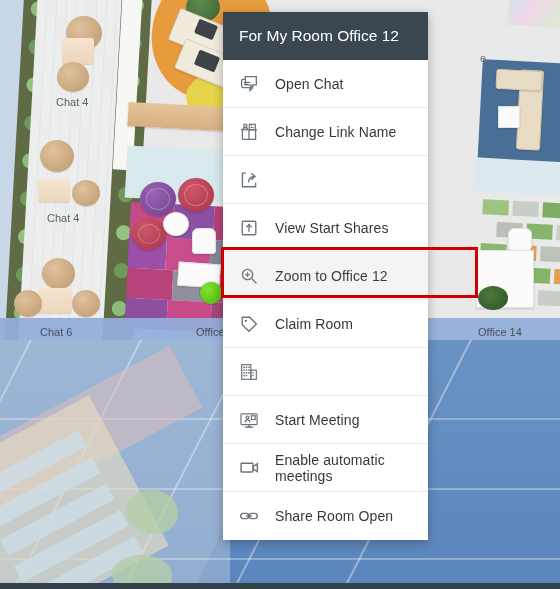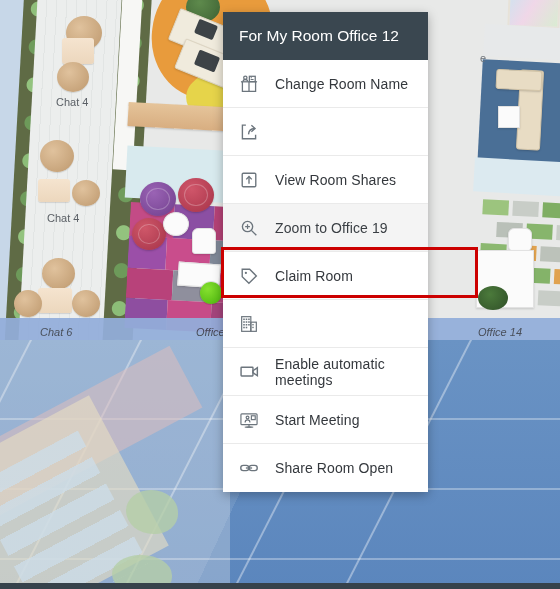--- a/index.html
+++ b/index.html
@@ -229,21 +229,20 @@
     left: 0; top: 318px; width: 560px; height: 22px;
     background: #93aedb;
     opacity: .93;
   }
   .label-bar span {
     position: absolute;
     top: 8px;
     font-size: 11px;
     color: #3d4450;
     white-space: nowrap;
-    font-style: italic;
   }
 
   
   .bottom-zone {
     position: absolute;
     left: 0; top: 340px; width: 560px; height: 249px;
     background: #5c88bd;
     overflow: hidden;
   }
   .bz-glass {
@@ -465,65 +464,75 @@
       <div class="bottom-strip"></div>
     </div>
   </div>
 
   <div class="menu">
 
     <div class="menu-header">
       <span>For My Room Office 12</span>
     </div>
 
+    <div class="menu-item">
+      <span class="ico">
+        <svg width="22" height="22" viewBox="0 0 24 24" fill="none" stroke="currentColor" stroke-width="1.4">
+          <path d="M8 4h12v9h-3l-3 3v-3H8z"></path>
+          <path d="M15.5 13H16v3l-3 3v-3H5.5A1.5 1.5 0 0 1 4 14.5v-6A1.5 1.5 0 0 1 5.5 7H8"></path>
+          <path d="M6.5 10.2h7M6.5 12.4h4.5" stroke-width="1.2"></path>
+        </svg>
+      </span>
+      <span class="lbl">Open Chat</span>
+    </div>
 
     <div class="menu-item">
       <span class="ico">
         <svg width="22" height="22" viewBox="0 0 24 24" fill="none" stroke="currentColor" stroke-width="1.4">
           <circle cx="8" cy="5.3" r="1.8"></circle>
           <path d="M5.6 9.4c0-1.4 1.1-2.3 2.4-2.3s2.4.9 2.4 2.3"></path>
           <rect x="12.4" y="3.6" width="6.4" height="5.8"></rect>
           <path d="M13.8 5.3h1.4M13.8 7.1h3.2" stroke-width="1.1"></path>
           <path d="M3.2 9.6h17.6"></path>
           <path d="M4.8 9.6V20h14.4V9.6M12 9.9V20"></path>
         </svg>
       </span>
-      <span class="lbl">Change Room Name</span>
+      <span class="lbl">Change Link Name</span>
     </div>
 
     <div class="menu-item">
       <span class="ico">
         <svg width="22" height="22" viewBox="0 0 24 24" fill="none" stroke="currentColor" stroke-width="1.5">
           <path d="M8.6 4.5H4.8v14.8h14.4v-4.4"></path>
           <path d="M11.5 14.6c.2-4.2 2.6-6.2 6.6-6.4"></path>
           <path d="M14.6 4.6l4 3.6-4 3.6"></path>
         </svg>
       </span>
     </div>
 
     <div class="menu-item">
       <span class="ico">
         <svg width="22" height="22" viewBox="0 0 24 24" fill="none" stroke="currentColor" stroke-width="1.5">
           <rect x="4.6" y="4.6" width="14.8" height="14.8" rx="1.2"></rect>
           <path d="M12 16V8.4"></path>
           <path d="M9 11.3L12 8.2l3 3.1"></path>
         </svg>
       </span>
-      <span class="lbl">View Room Shares</span>
+      <span class="lbl">View Start Shares</span>
     </div>
 
     <div class="menu-item highlight">
       <span class="ico">
         <svg width="22" height="22" viewBox="0 0 24 24" fill="none" stroke="currentColor" stroke-width="1.5">
           <circle cx="10.4" cy="10.4" r="5.6"></circle>
           <path d="M14.6 14.6L20 20"></path>
           <path d="M10.4 7.8v5.2M7.8 10.4h5.2" stroke-width="1.3"></path>
         </svg>
       </span>
-      <span class="lbl">Zoom to Office 19</span>
+      <span class="lbl">Zoom to Office 12</span>
     </div>
 
 
     <div class="menu-item">
       <span class="ico">
         <svg width="22" height="22" viewBox="0 0 24 24" fill="none" stroke="currentColor" stroke-width="1.5">
           <path d="M4.6 4.6h8.1L20 11.9l-8.1 8.1-7.3-7.3z"></path>
           <circle cx="8.6" cy="8.6" r="1.2" fill="currentColor" stroke="none"></circle>
         </svg>
       </span>
@@ -549,44 +558,44 @@
             <rect x="8.4" y="15" width="1.7" height="1.7"></rect>
             <rect x="15.6" y="12" width="1.5" height="1.5"></rect>
             <rect x="15.6" y="15" width="1.5" height="1.5"></rect>
           </g>
         </svg>
       </span>
     </div>
 
     <div class="menu-item">
       <span class="ico">
-        <svg width="23" height="23" viewBox="0 0 24 24" fill="none" stroke="currentColor" stroke-width="1.5">
-          <rect x="3.2" y="7.6" width="12.4" height="9" rx="0.6"></rect>
-          <path d="M15.6 11.2l4.6-3.2v8.4l-4.6-3.2z"></path>
-        </svg>
-      </span>
-      <span class="lbl">Enable automatic meetings</span>
-    </div>
-
-    <div class="menu-item">
-      <span class="ico">
         <svg width="22" height="22" viewBox="0 0 24 24" fill="none" stroke="currentColor" stroke-width="1.3">
           <rect x="3.2" y="5.4" width="17.6" height="11.6" rx="1"></rect>
           <path d="M9.2 19.8h5.6M12 17v2.8"></path>
           <path d="M7.4 19.8h9.2" stroke-width="1.2"></path>
           <circle cx="10.4" cy="9.2" r="1.5"></circle>
           <path d="M7.8 14.6c0-1.6 1.2-2.8 2.6-2.8s2.6 1.2 2.6 2.8"></path>
           <rect x="14.6" y="7.4" width="4.2" height="4.2"></rect>
         </svg>
       </span>
       <span class="lbl">Start Meeting</span>
     </div>
 
     <div class="menu-item">
       <span class="ico">
+        <svg width="23" height="23" viewBox="0 0 24 24" fill="none" stroke="currentColor" stroke-width="1.5">
+          <rect x="3.2" y="7.6" width="12.4" height="9" rx="0.6"></rect>
+          <path d="M15.6 11.2l4.6-3.2v8.4l-4.6-3.2z"></path>
+        </svg>
+      </span>
+      <span class="lbl">Enable automatic meetings</span>
+    </div>
+
+    <div class="menu-item">
+      <span class="ico">
         <svg width="22" height="22" viewBox="0 0 24 24" fill="none" stroke="currentColor" stroke-width="1.5">
           <rect x="3" y="9.2" width="8.8" height="5.6" rx="2.8"></rect>
           <rect x="12.2" y="9.2" width="8.8" height="5.6" rx="2.8"></rect>
           <path d="M8.6 12h6.8"></path>
         </svg>
       </span>
       <span class="lbl">Share Room Open</span>
     </div>
   </div>
 

